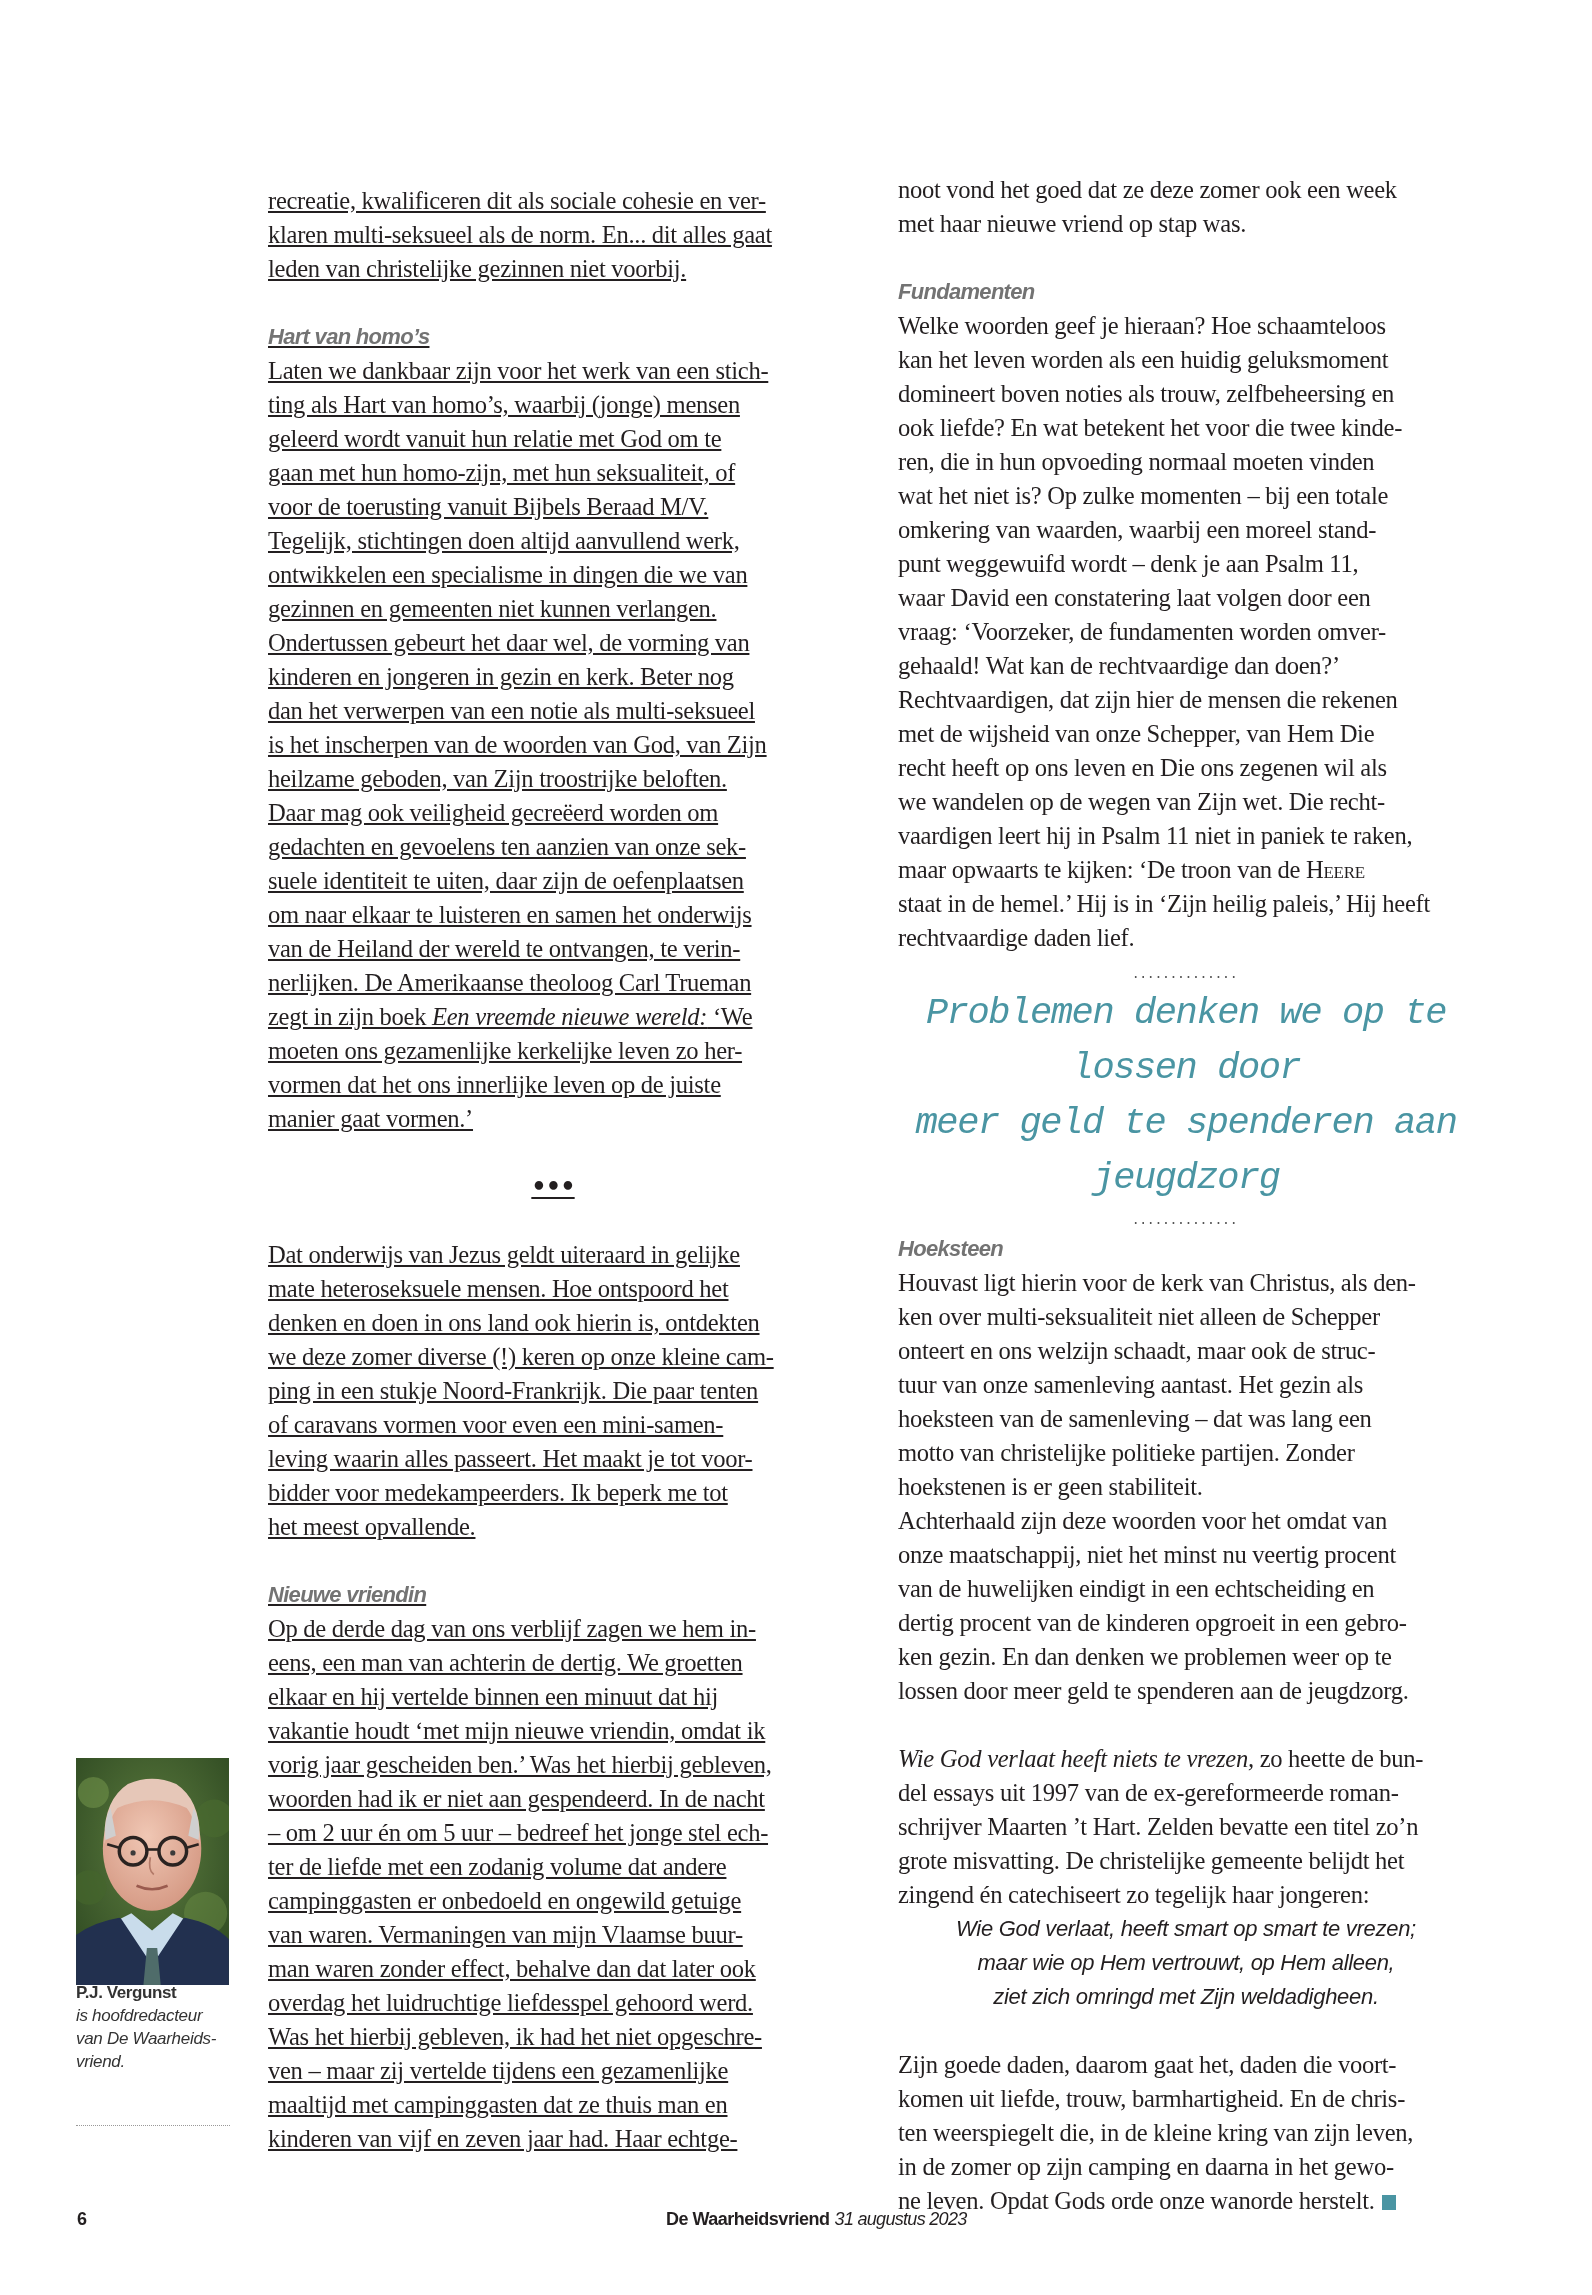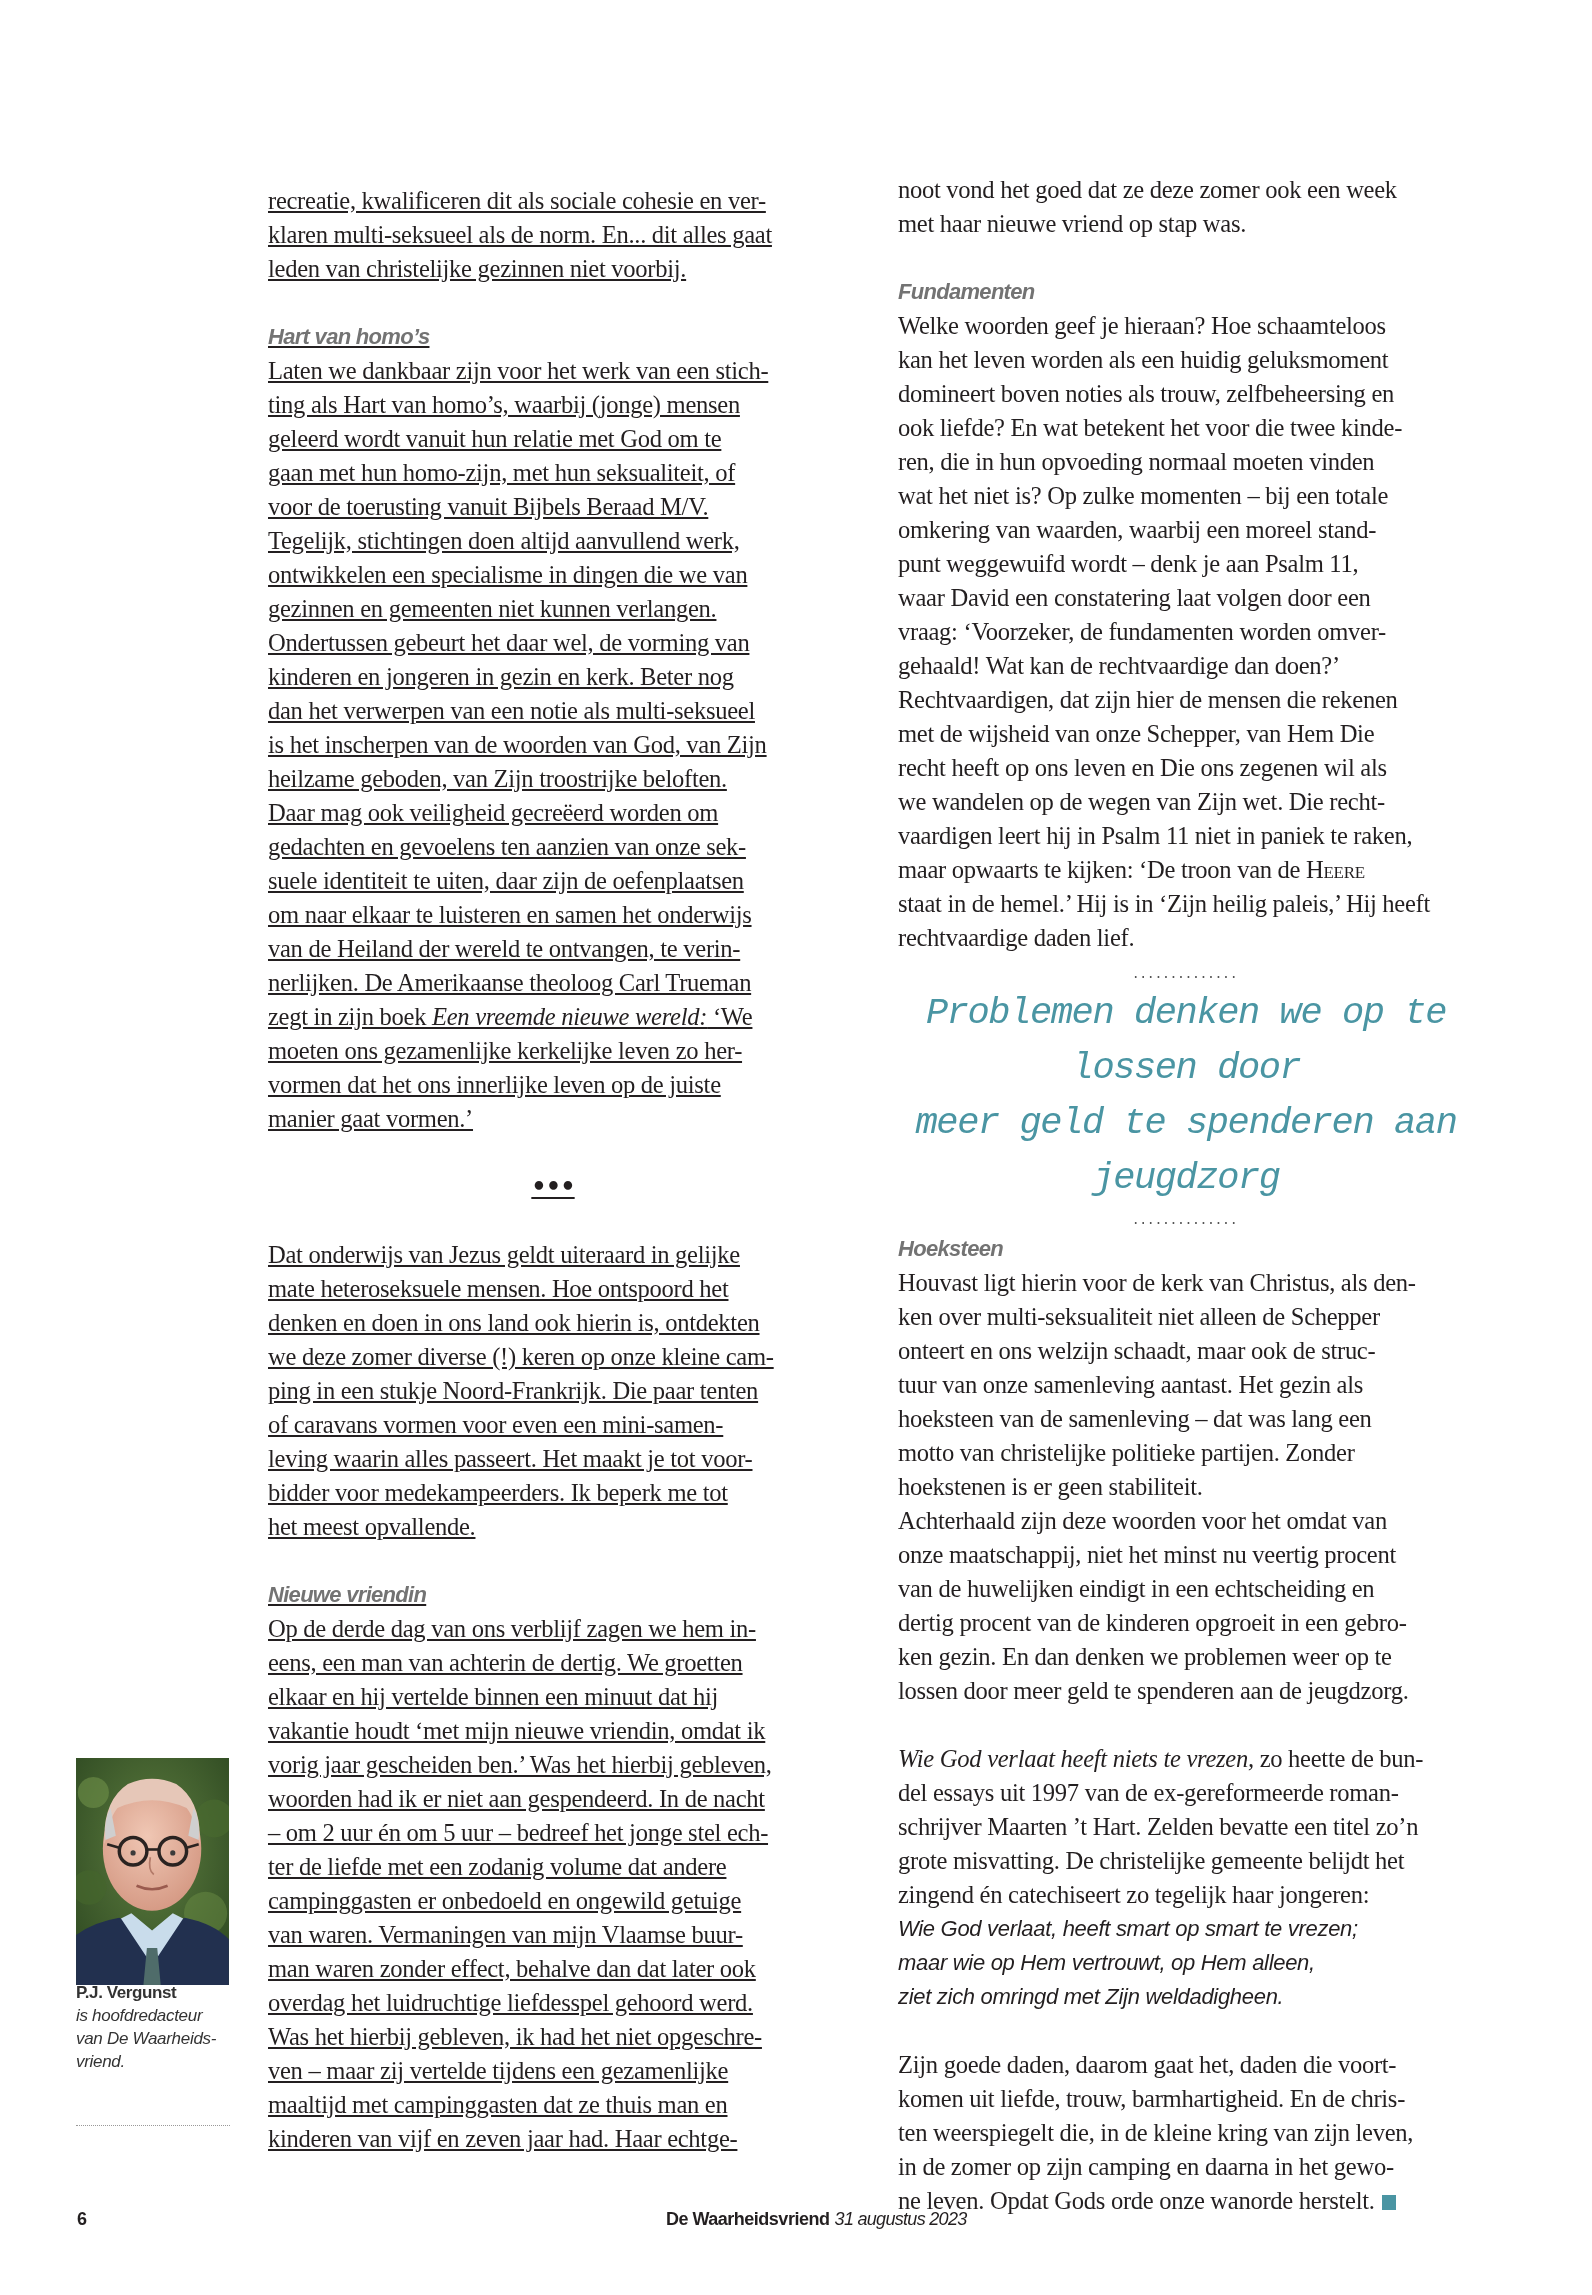--- a/index.html
+++ b/index.html
@@ -5,21 +5,21 @@
   html, body { margin:0; padding:0; background:#ffffff; }
   body { width:1592px; height:2295px; position:relative; overflow:hidden; color:#231f20; }
   .col { position:absolute; font-family:"Liberation Serif","DejaVu Serif",serif; font-size:24.6px; line-height:34px; }
   #col-left { left:268px; top:184px; width:570px;text-decoration:underline; }
   #col-right { left:882px; top:173px; width:576px;margin-left:16px; }
   .line { display:block; white-space:nowrap; letter-spacing:-0.3px; }
   .gap { display:block; height:34px; }
   .head { display:block; font-family:"Liberation Sans","DejaVu Sans",sans-serif; font-style:italic; font-weight:bold; color:#737373; font-size:22px; line-height:34px; letter-spacing:-0.7px; }
   .it { font-style:italic; }
   .sc { font-variant:small-caps; }
-  .sans-it { font-family:"Liberation Sans","DejaVu Sans",sans-serif; font-style:italic; font-size:22px; letter-spacing:-0.3px; }
+  .sans-it { font-family:"Liberation Sans","DejaVu Sans",sans-serif; font-style:italic; font-size:22px; letter-spacing:-0.3px;text-align:center; }
   .dots3 { display:block; text-align:center; font-family:"DejaVu Sans",sans-serif; font-size:24px; font-weight:bold; letter-spacing:-0.9px; }
   .pq-rule { display:block; text-align:center; color:#555; font-family:"DejaVu Sans",sans-serif; font-size:15.5px; letter-spacing:2.6px; line-height:26px; }
   .pq { display:block; text-align:center; font-family:Liberation Mono, monospace; font-style:italic; color:#4a95a3; font-size:37px; line-height:55px; letter-spacing:-1.4px; font-weight:normal; }
   .endmark { display:inline-block; width:14.7px; height:14.7px; background:#4a95a3; margin-left:7px; vertical-align:-0.9px; }
   #photo { position:absolute; left:76px; top:1758px; width:153px; height:227px; overflow:hidden; background:#3f5a32; }
   #caption { position:absolute; left:76px; top:1981px; width:155px; font-family:"Liberation Sans","DejaVu Sans",sans-serif; font-size:17px; line-height:23px; color:#333; }
   #caption .name { font-weight:bold; letter-spacing:-0.4px; }
   #caption .role { font-style:italic; letter-spacing:-0.3px; }
   #caption-rule { position:absolute; left:76px; top:2125px; width:154px; border-top:1.7px dotted #999; height:0; }
   #footer-page { position:absolute; left:77px; top:2209px; font-family:"Liberation Sans","DejaVu Sans",sans-serif; font-size:18px; font-weight:bold; color:#231f20; }

